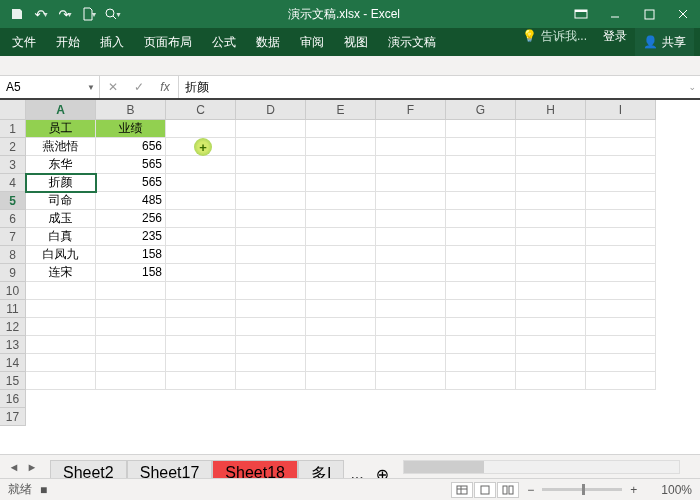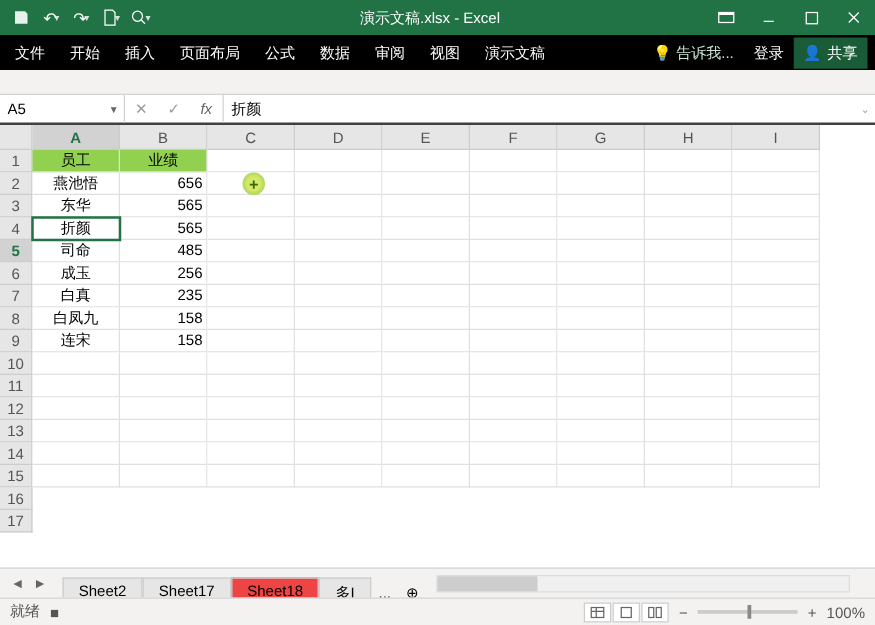--- a/index.html
+++ b/index.html
@@ -4,21 +4,21 @@
 <style>
 *{box-sizing:border-box;margin:0;padding:0;font-family:"Microsoft YaHei",Arial,sans-serif;font-size:12px;user-select:none}
 body{background:#fff;width:700px;height:500px;overflow:hidden;display:flex;flex-direction:column}
 .titlebar{background:#217346;height:28px;display:flex;align-items:center;color:#fff}
 .qat{display:flex;align-items:center;gap:2px;padding-left:6px}
 .qat .ic{width:22px;height:22px;display:flex;align-items:center;justify-content:center;color:#fff;font-size:13px}
 .dd{font-size:8px;margin-left:-2px;opacity:0.8}
 .title{flex:1;text-align:center;font-size:12px;color:#fff}
 .wbtns{display:flex}
 .wbtn{width:34px;height:28px;display:flex;align-items:center;justify-content:center;font-size:12px}
-.ribbon{background:#000000;height:28px;display:flex;align-items:center;padding:0 2px}
+.ribbon{background:#14532d;height:28px;display:flex;padding:0 2px}
 .tab{color:#fff;padding:0 10px;height:28px;line-height:28px;font-size:12px}
 .rspace{flex:1}
 .tellme{color:#c9e2d4;font-size:12px;padding:0 8px}
 .signin{color:#fff;padding:0 8px;font-size:12px}
 .share{background:#1a5c38;color:#fff;padding:4px 8px;display:flex;align-items:center;gap:4px;margin-right:4px}
 .ribbonbody{background:#f3f2f1;height:20px;border-bottom:1px solid #d4d4d4}
 .fbar{height:24px;display:flex;border-bottom:2px solid #404040;background:#fff}
 .namebox{width:100px;border-right:1px solid #d4d4d4;display:flex;align-items:center;padding:0 6px;position:relative}
 .namebox input{border:0;width:70px;font-size:12px;outline:none}
 .nbd{position:absolute;right:4px;font-size:8px;color:#666}
@@ -41,21 +41,21 @@
 .cell{width:70px;height:18px;border-right:1px solid #e0e0e0;border-bottom:1px solid #e0e0e0;line-height:17px;padding:0 3px;overflow:hidden;flex-shrink:0;background:#fff}
 .cell.hdr{background:#92d050;text-align:center;color:#000}
 .cell.tc{text-align:center}
 .cell.tr{text-align:right}
 .cell.active{outline:2px solid #217346;outline-offset:-1px;z-index:5;position:relative}
 .cursor{position:absolute;width:18px;height:18px;border-radius:50%;background:radial-gradient(circle,#d4ea6b 40%,#8bc34a 100%);display:flex;align-items:center;justify-content:center;top:38px;left:194px;z-index:10}
 .cursor::before{content:"+";color:#3a6b00;font-weight:bold;font-size:13px}
 .tabs{height:24px;display:flex;align-items:center;background:#f3f2f1;border-top:1px solid #d4d4d4}
 .tnav{display:flex;padding:0 6px;gap:2px}
 .tnbtn{width:16px;text-align:center;color:#666;font-size:11px}
-.sheet{padding:3px 12px;background:#e6e6e6;border:1px solid #ccc;border-bottom:0;margin-top:15px;font-size:12px}
+.sheet{padding:3px 12px;background:#e6e6e6;border:1px solid #ccc;border-bottom:0;margin-top:15px;font-size:16px}
 .sheet.active{background:#ef4444;border-bottom:1px solid #fff}
 .sheet.add{background:transparent;border:0;padding:3px 6px}
 .tsep{width:4px}
 .hscroll{flex:1;height:14px;background:#f0f0f0;margin:0 20px 0 8px;position:relative;border:1px solid #ddd}
 .hthumb{position:absolute;left:0;width:80px;height:100%;background:#cdcdcd}
 .status{height:22px;background:#f3f2f1;border-top:1px solid #d4d4d4;display:flex;align-items:center;padding:0 8px;font-size:11px;color:#555}
 .status .sp{flex:1}
 .views{display:flex;gap:1px}
 .vbtn{width:22px;height:16px;border:1px solid #ccc;background:#fff;display:flex;align-items:center;justify-content:center}
 .zslider{width:80px;height:3px;background:#ccc;margin:0 8px;position:relative}
@@ -391,14 +391,14 @@
     <div class="vbtn">
         <svg width="12" height="10">
           <rect x="1" y="1" width="4" height="8" fill="none" stroke="#666"></rect>
           <rect x="7" y="1" width="4" height="8" fill="none" stroke="#666"></rect>
         </svg>
       </div>
   </div>
   <span style="margin-left:8px">−</span>
   <div class="zslider"></div>
   <span>+</span>
-  <span style="margin-left:8px">100%</span>
+  <span style="margin-left:24px">100%</span>
 </div>
 
 </body></html>

